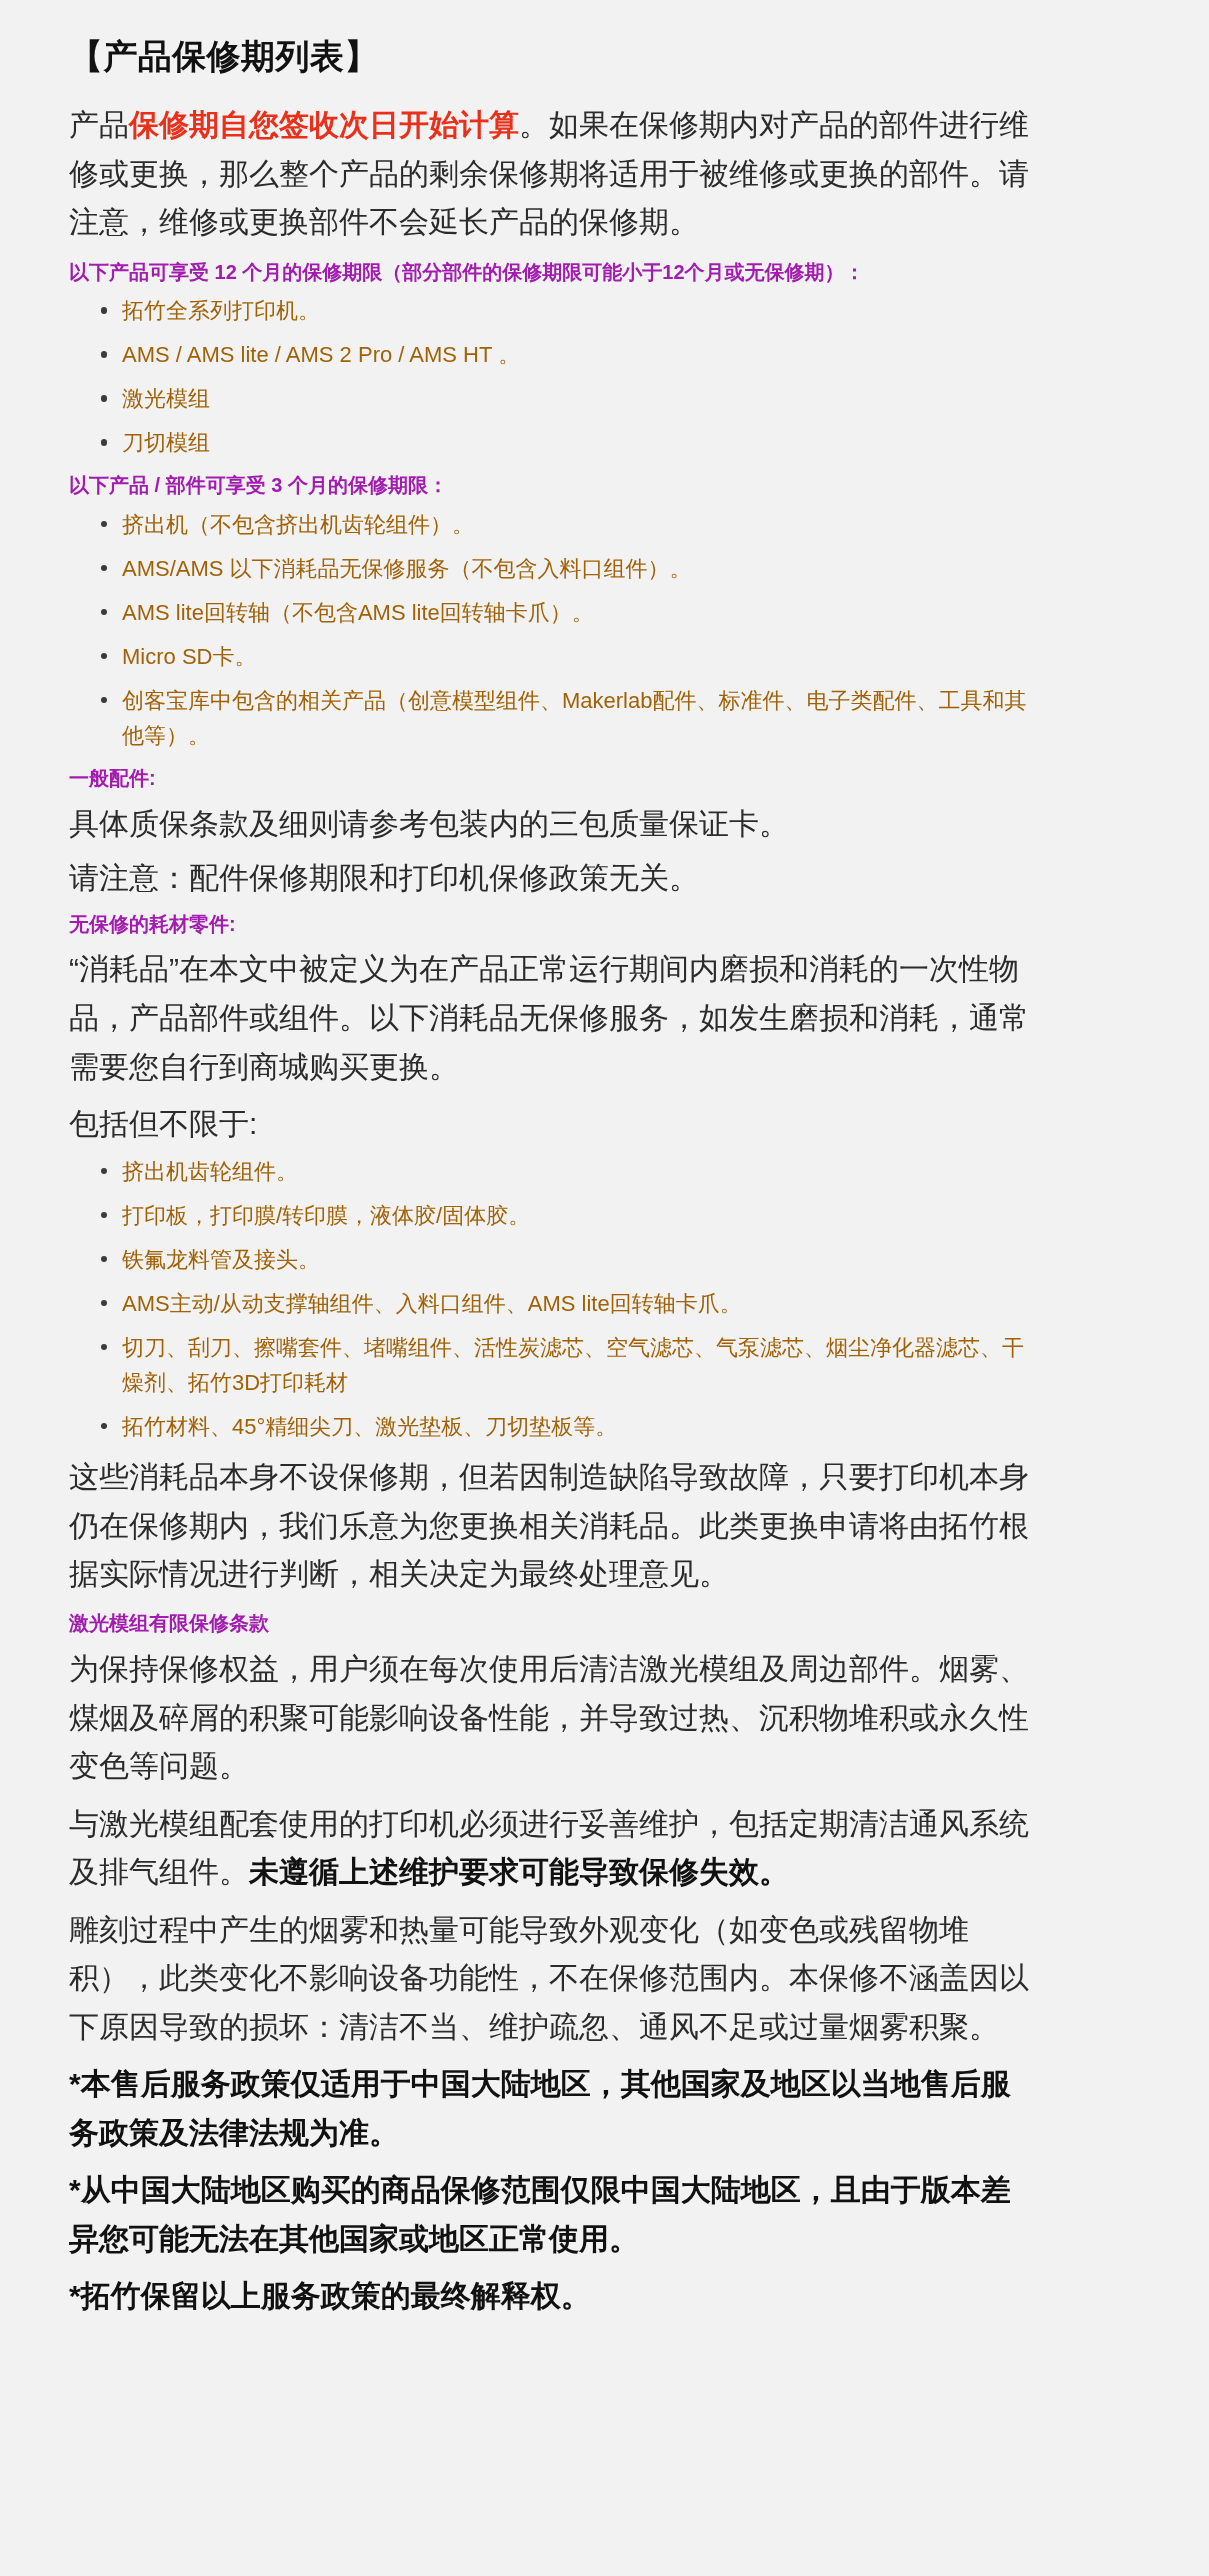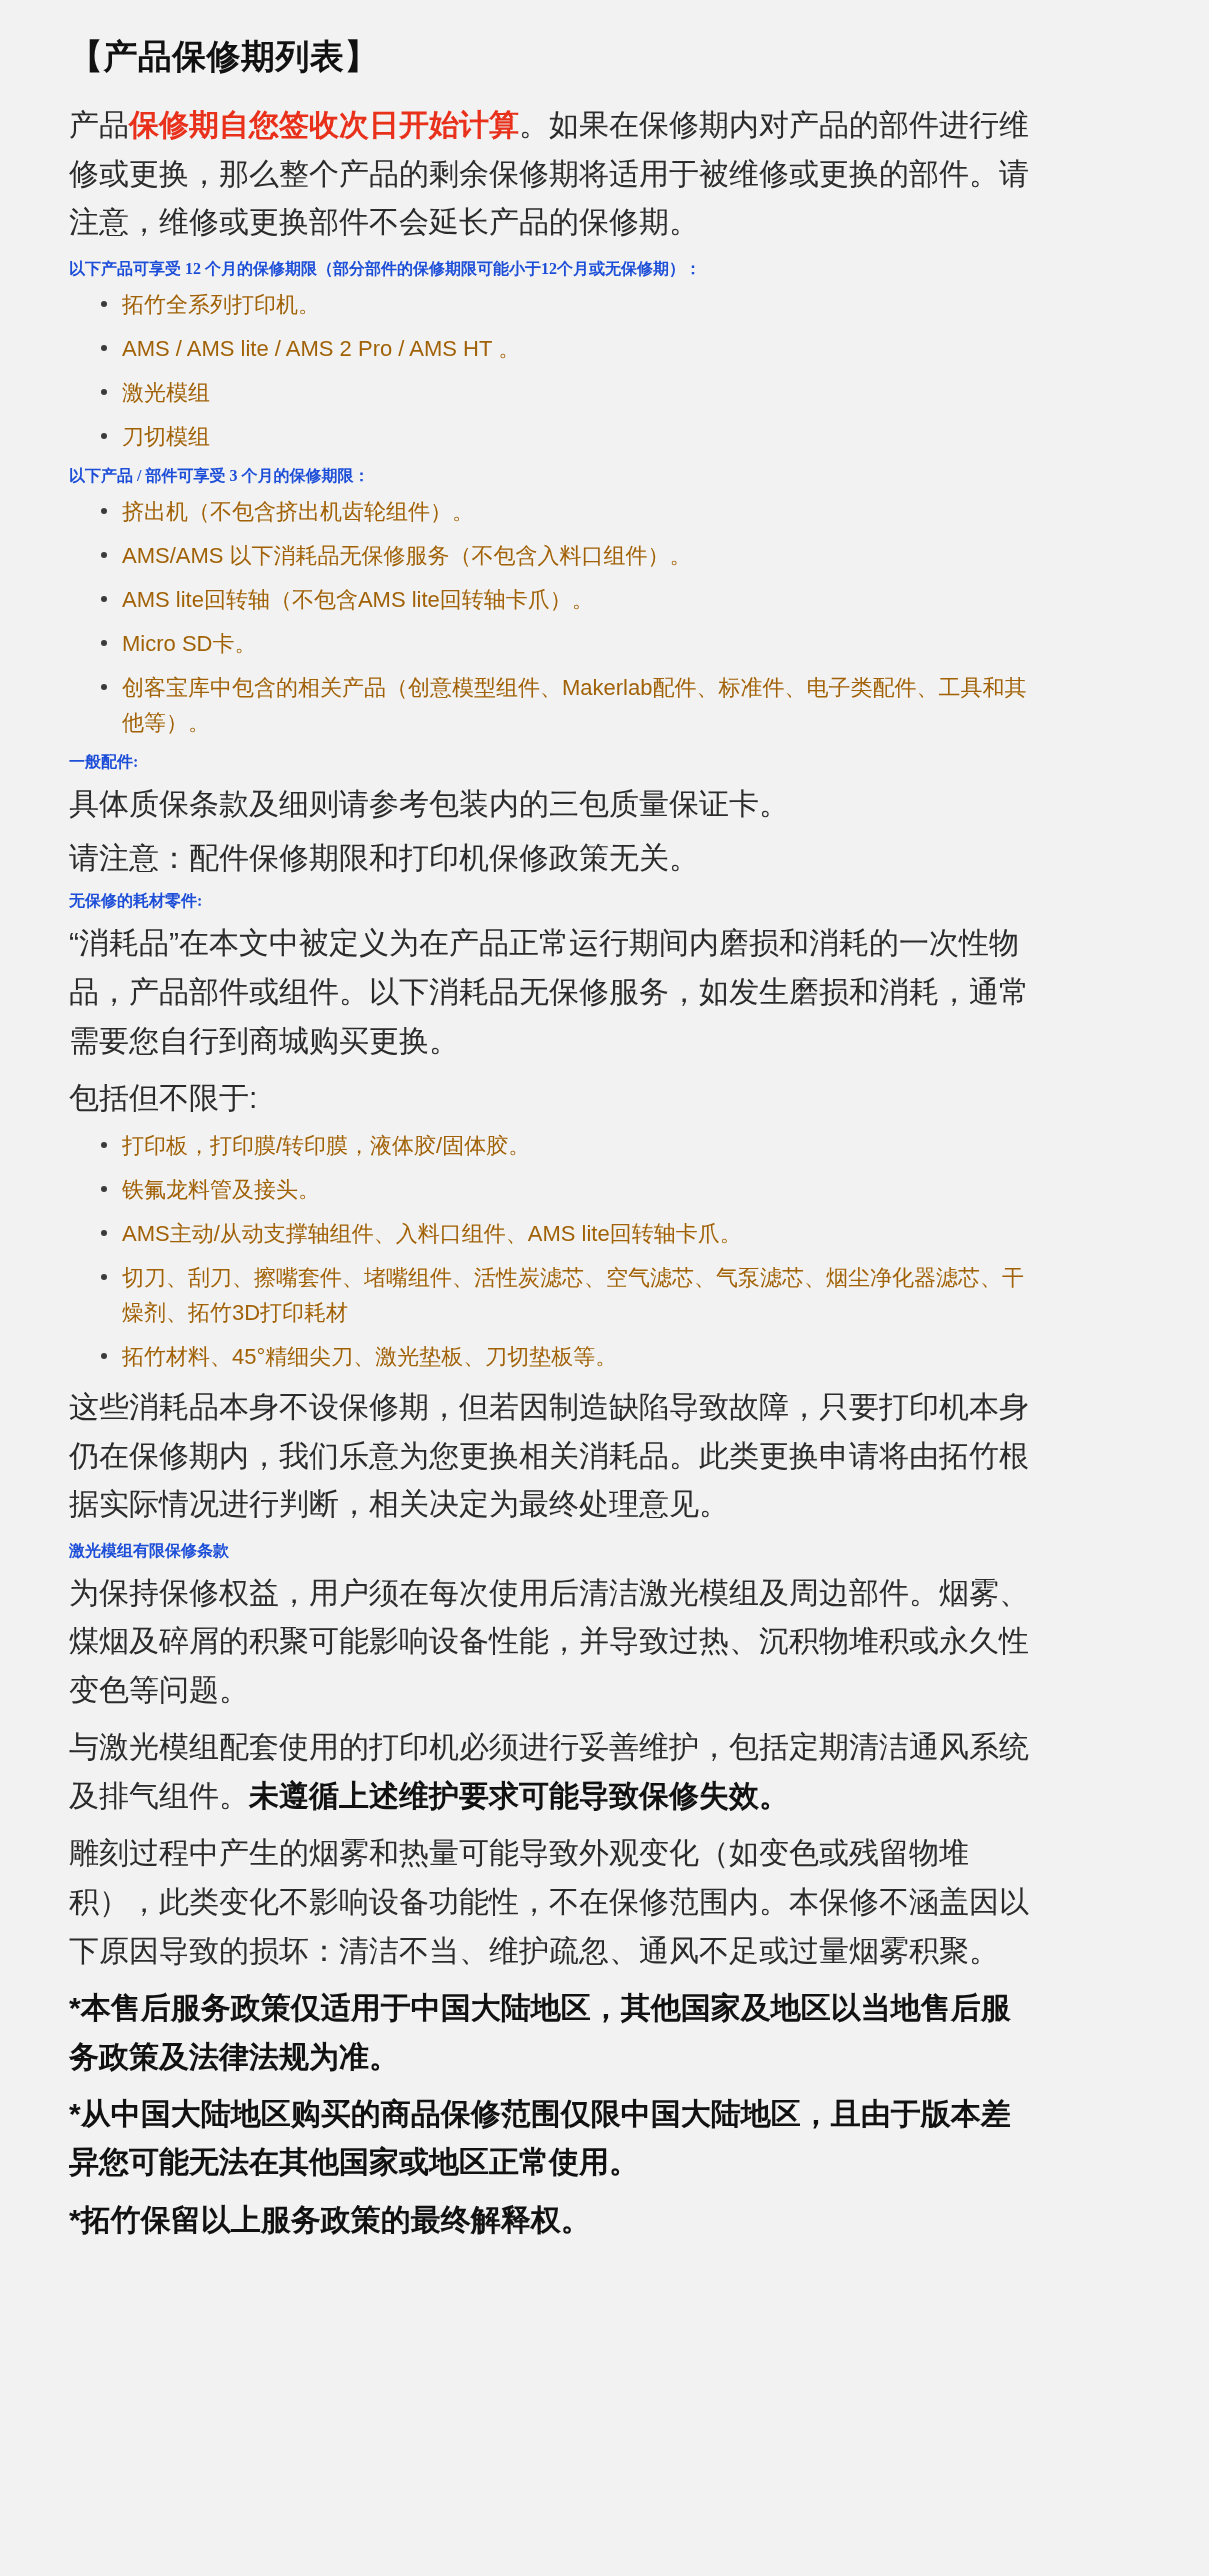--- a/index.html
+++ b/index.html
@@ -62,25 +62,24 @@
     position: absolute;
     left: 5.3px;
     top: 14px;
     width: 6.2px;
     height: 6.2px;
     border-radius: 50%;
     background: #3b3b3b;
   }
   .section-head {
     font-weight: bold;
-    font-size: 16px;
+    font-size: 20px;
     line-height: 1.62;
-    color: #1d4ed8;
+    color: #a21caf;
     margin: 5.3px 0 5.3px 0;
-    font-family: Liberation Serif, serif;
   }
   .block { margin-bottom: 3.5px; }
 </style>
 </head>
 <body>
 
 <div class="page">
 
   <h1 class="title">【产品保修期列表】</h1>
 
@@ -113,20 +112,21 @@
     <div class="section-head">一般配件:</div>
     <p class="tight">具体质保条款及细则请参考包装内的三包质量保证卡。</p>
     <p class="tight">请注意：配件保修期限和打印机保修政策无关。</p>
   </div>
 
   <div class="block">
     <div class="section-head">无保修的耗材零件:</div>
     <p>“消耗品”在本文中被定义为在产品正常运行期间内磨损和消耗的一次性物品，产品部件或组件。以下消耗品无保修服务，如发生磨损和消耗，通常需要您自行到商城购买更换。</p>
     <p class="tight">包括但不限于:</p>
     <ul class="bullets">
+      <li><span>挤出机齿轮组件。</span></li>
       <li><span>打印板，打印膜/转印膜，液体胶/固体胶。</span></li>
       <li><span>铁氟龙料管及接头。</span></li>
       <li><span>AMS主动/从动支撑轴组件、入料口组件、AMS lite回转轴卡爪。</span></li>
       <li><span>切刀、刮刀、擦嘴套件、堵嘴组件、活性炭滤芯、空气滤芯、气泵滤芯、烟尘净化器滤芯、干燥剂、拓竹3D打印耗材</span></li>
       <li><span>拓竹材料、45°精细尖刀、激光垫板、刀切垫板等。</span></li>
     </ul>
     <p>这些消耗品本身不设保修期，但若因制造缺陷导致故障，只要打印机本身仍在保修期内，我们乐意为您更换相关消耗品。此类更换申请将由拓竹根据实际情况进行判断，相关决定为最终处理意见。</p>
   </div>
 
   <div class="block">

